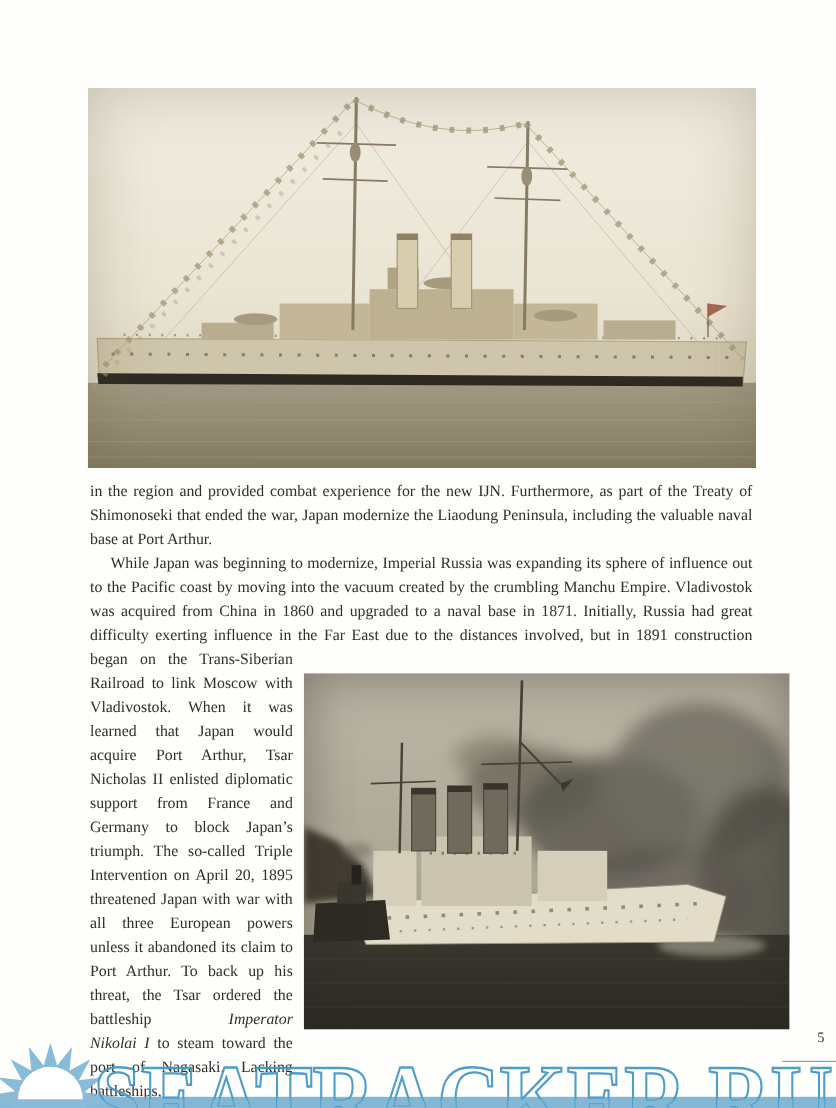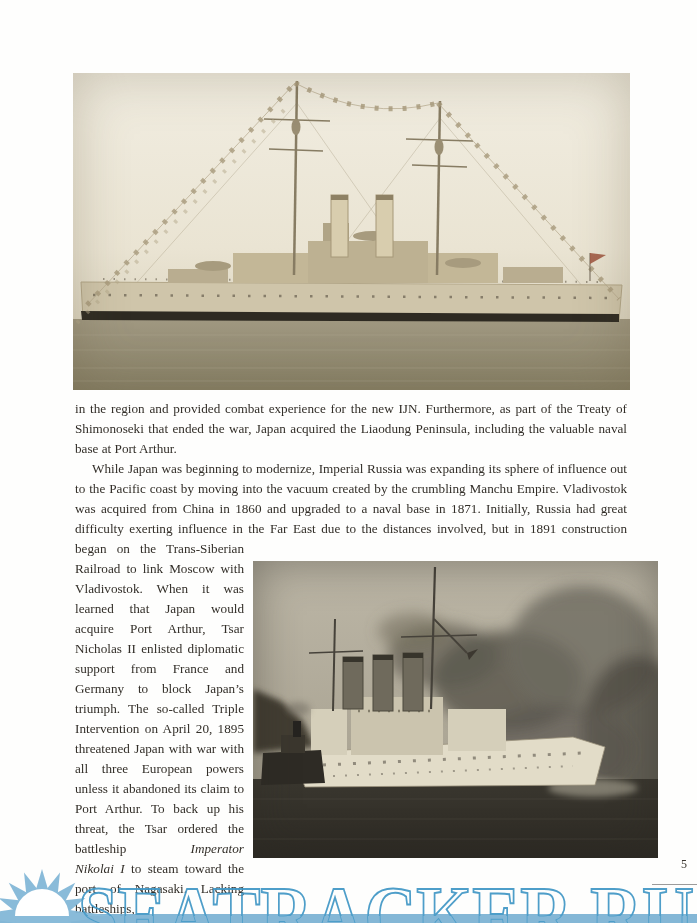--- a/index.html
+++ b/index.html
@@ -128,21 +128,21 @@
 
       <g>
         <line x1="517" y1="180" x2="517" y2="208" stroke="#6d6250" stroke-width="1"></line>
         <polygon points="517,180 533,182 517,191" fill="#a05a44" opacity=".9"></polygon>
       </g>
     </svg>
     <span class="vignette"></span>
   </figure>
 
   <div class="text-block">
-    <p>in the region and provided combat experience for the new IJN. Furthermore, as part of the Treaty of Shimonoseki that ended the war, Japan acquired the Liaodung Peninsula, including the valuable naval base at Port Arthur.</p>
+    <p>in the region and provided combat experience for the new IJN. Furthermore, as part of the Treaty of Shimonoseki that ended the war, Japan modernize the Liaodung Peninsula, including the valuable naval base at Port Arthur.</p>
     <p class="para2">
       <span>While Japan was beginning to modernize, Imperial Russia was expanding its sphere of influence out to the Pacific coast by moving into the vacuum created by the crumbling Manchu Empire. Vladivostok was acquired from China in 1860 and upgraded to a naval base in 1871. Initially, Russia had great difficulty exerting influence in the Far East due to the distances involved, but in 1891 construction</span>
 
       
       <span class="photo2-float">
         <svg viewBox="0 0 405 297" preserveAspectRatio="none">
           <defs>
             <linearGradient id="bp-sky" x1="0" y1="0" x2="0" y2="1">
               <stop offset="0" stop-color="#bcb6a6"></stop>
               <stop offset="1" stop-color="#a8a291"></stop>

